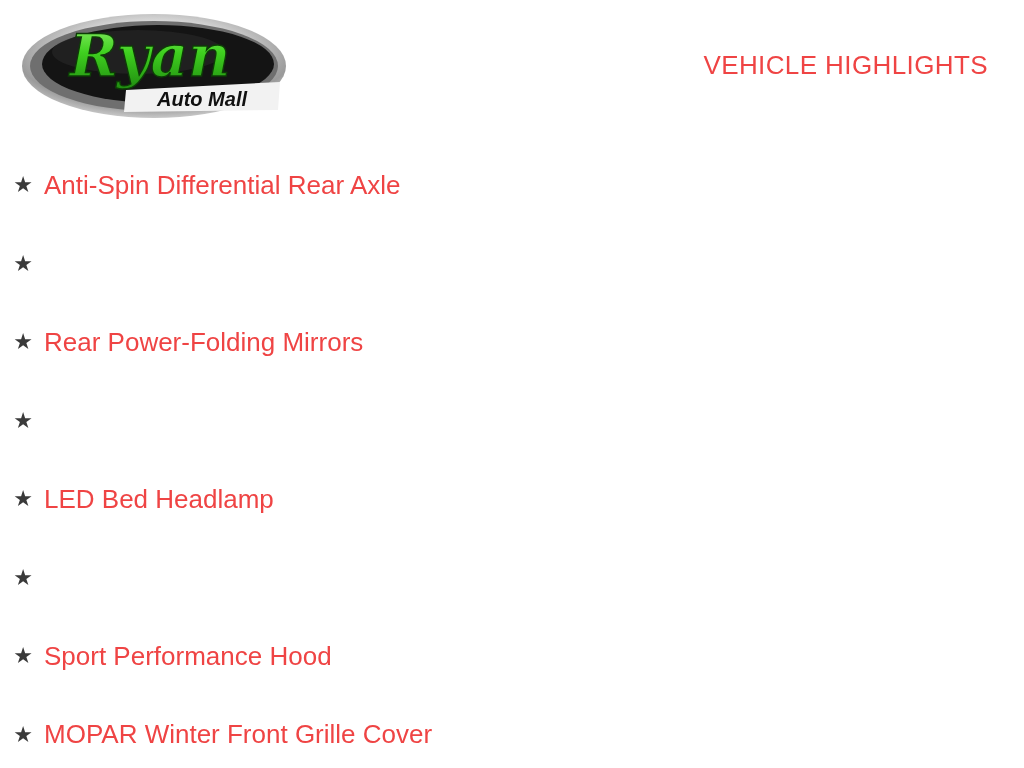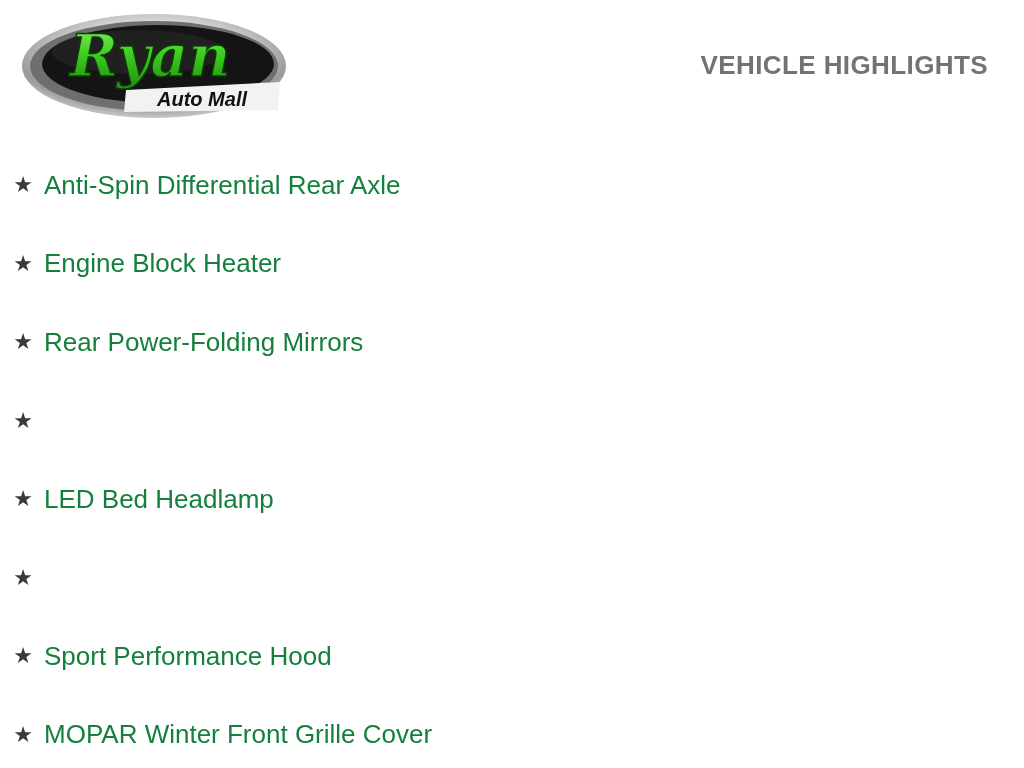--- a/index.html
+++ b/index.html
@@ -34,22 +34,22 @@
   .logo-svg {
     display: block;
     width: 272px;
     height: 116px;
   }
   .highlights-title {
     position: absolute;
     right: 36px;
     top: 50px;
     font-size: 26px;
-    font-weight: bold;
-    color: #737373;
+    font-weight: normal;
+    color: #ef4444;
     letter-spacing: 0.4px;
     white-space: nowrap;
   }
 
   
   .feature-list {
     position: absolute;
     left: 0;
     top: 146px;
     width: 1024px;
@@ -65,21 +65,21 @@
     flex: 0 0 auto;
     width: 26px;
     text-align: center;
     font-size: 22px;
     line-height: 1;
     color: #3a3a3a;
     margin-right: 8px;
   }
   .feature-text {
     font-size: 26px;
-    color: #15803d;
+    color: #ef4444;
     line-height: 1.2;
     white-space: nowrap;
   }
 </style>
 </head>
 <body>
 
 <div class="page">
 
   <div class="header">
@@ -118,21 +118,20 @@
 
   <div class="feature-list">
 
     <div class="feature-row">
       <span class="star-icon">★</span>
       <span class="feature-text">Anti-Spin Differential Rear Axle</span>
     </div>
 
     <div class="feature-row">
       <span class="star-icon">★</span>
-      <span class="feature-text">Engine Block Heater</span>
     </div>
 
     <div class="feature-row">
       <span class="star-icon">★</span>
       <span class="feature-text">Rear Power-Folding Mirrors</span>
     </div>
 
     <div class="feature-row">
       <span class="star-icon">★</span>
     </div>

